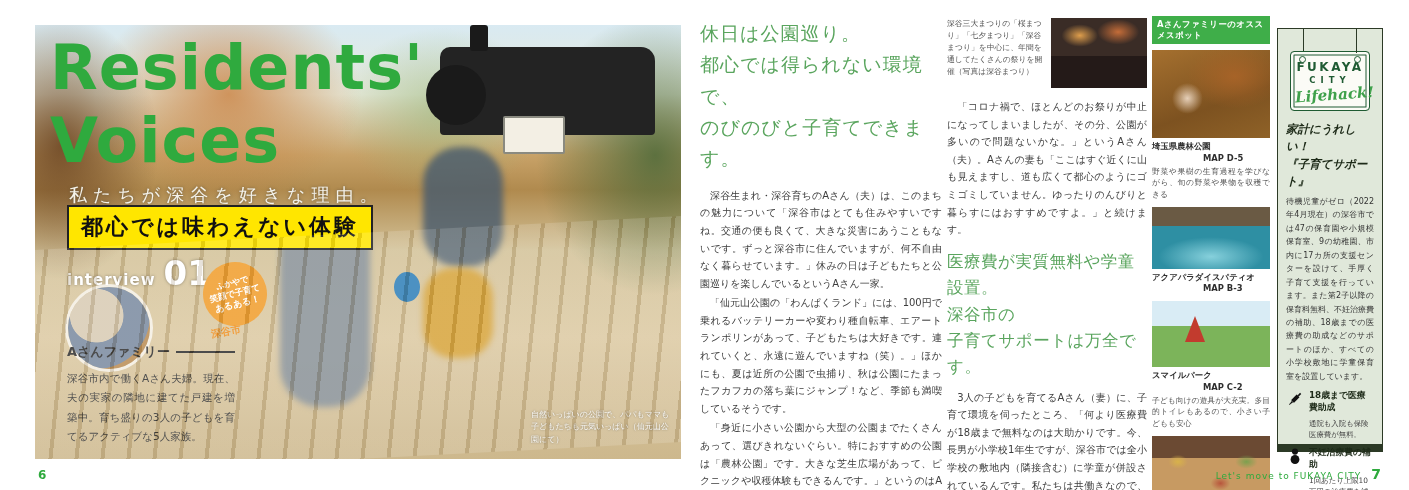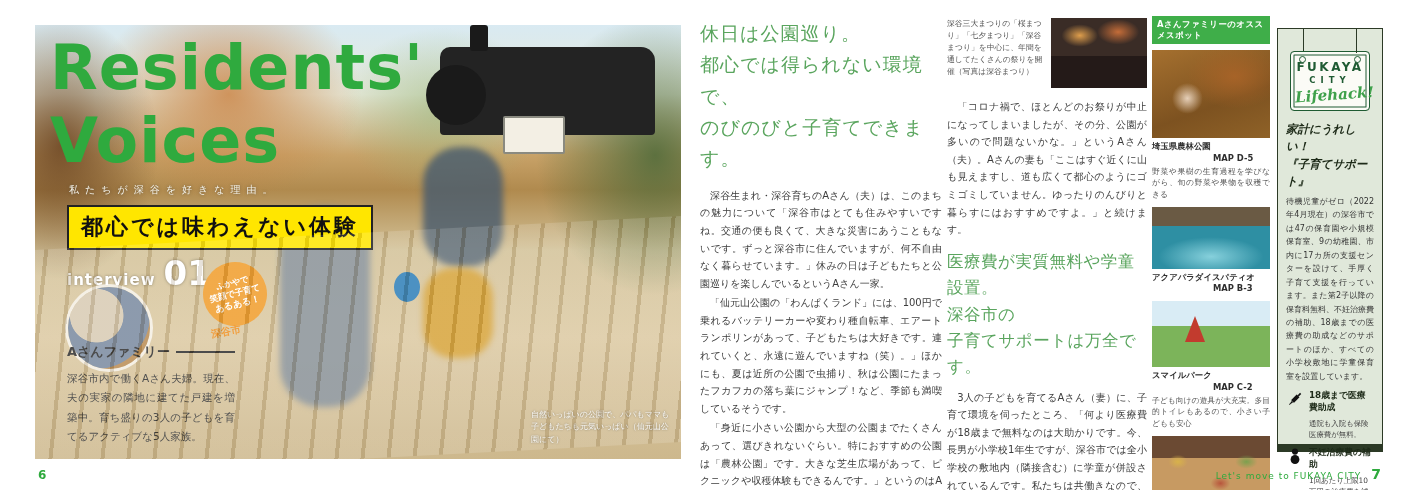--- a/index.html
+++ b/index.html
@@ -20,21 +20,21 @@
   .loco::before{content:"";position:absolute;left:-14px;top:18px;width:60px;height:60px;border-radius:50%;background:#1a1a1a;}
   .loco::after{content:"";position:absolute;left:30px;top:-22px;width:18px;height:26px;background:#1a1a1a;border-radius:3px;}
   .loco-sign{position:absolute;right:18%;top:21%;width:58px;height:34px;background:#f3efe4;border:2px solid #8a8a80;border-radius:2px;}
   .fig{position:absolute;border-radius:50%;filter:blur(3px);}
   .fig-mom{left:38%;top:42%;width:90px;height:200px;background:rgba(125,138,150,.85);border-radius:40px;}
   .fig-dad{left:60%;top:28%;width:80px;height:120px;background:rgba(70,90,110,.8);border-radius:36px;}
   .fig-kid{left:60%;top:56%;width:70px;height:90px;background:rgba(214,160,48,.9);border-radius:30px;}
   .balloon{position:absolute;left:55.5%;top:57%;width:26px;height:30px;border-radius:50%;background:#2f7fb8;filter:none;}
   .lp-title{position:absolute;left:15px;top:6px;font-weight:bold;font-size:62px;line-height:1.18;
     color:#2faa3e;letter-spacing:1px;}
-  .lp-tagline{position:absolute;left:34px;top:158px;font-size:10px;letter-spacing:6px;color:#f4f2ea;
+  .lp-tagline{position:absolute;left:34px;top:158px;font-size:18px;letter-spacing:6px;color:#f4f2ea;
     text-shadow:0 0 3px rgba(90,80,60,.8);}
   .lp-highlight{position:absolute;left:32px;top:180px;background:#ffe600;border:2px solid #222;
     padding:5px 12px 6px;font-size:22px;letter-spacing:3px;color:#111;font-weight:bold;}
   .lp-interview{position:absolute;left:32px;top:228px;color:#fff;text-shadow:0 0 3px rgba(80,70,50,.7);}
   .lp-interview .lbl{font-size:15px;font-weight:bold;letter-spacing:1px;}
   .lp-interview .num{font-size:34px;font-weight:bold;margin-left:8px;}
   .avatar{position:absolute;left:33px;top:262px;width:82px;height:82px;border-radius:50%;
     background:radial-gradient(circle at 35% 35%, #d8cbb3 0 35%, #7a8aa0 36% 70%, #b98c54 71% 100%);
     box-shadow:0 0 0 3px rgba(255,255,255,.7);}
   .badge{position:absolute;left:168px;top:237px;width:64px;height:64px;border-radius:50%;background:#f09d2c;
@@ -77,21 +77,21 @@
       linear-gradient(180deg,#6a5a44 0 30%,#2e8fa3 30% 100%);}
   .sp3{height:66px;background:
       linear-gradient(180deg,#d9ecf5 0 38%,#7cb45a 38% 100%);}
   .sp3::after{content:"";position:absolute;left:28%;top:22%;border-left:10px solid transparent;border-right:10px solid transparent;border-bottom:26px solid #c23b2e;}
   .sp4{height:86px;background:
       radial-gradient(14px 10px at 22% 30%, #d8b24a, transparent 70%),
       radial-gradient(14px 10px at 58% 55%, #b8563c, transparent 70%),
       radial-gradient(16px 10px at 80% 30%, #7ca04e, transparent 70%),
       linear-gradient(180deg,#6b4a33 0 25%,#c79a62 25% 100%);}
   .spot-title{font-size:8.4px;font-weight:bold;color:#2e2e2e;margin-top:3px;line-height:1.4;}
-  .spot-title .map{margin-left:13px;padding-left:48px;}
+  .spot-title .map{margin-left:3px;padding-left:48px;}
   .spot-desc{font-size:7.8px;color:#555;line-height:1.5;margin-top:1px;text-align:justify;}
   
   .lifehack{position:absolute;left:1277px;top:28px;width:106px;height:424px;box-sizing:border-box;
     background:#e0e8da;border:1.5px solid #2c3a26;border-bottom:8px solid #2c3a26;padding:8px 8px 6px;}
   .sign-wrap{position:relative;margin:14px 4px 10px;}
   .sign-wrap::before,.sign-wrap::after{content:"";position:absolute;top:-22px;width:1.5px;height:24px;background:#2c3a26;}
   .sign-wrap::before{left:16%;}.sign-wrap::after{right:16%;}
   .sign{position:relative;background:#fbfbf6;border:1.6px solid #1f5b33;border-radius:4px;
     box-shadow:inset 0 0 0 2.5px #fbfbf6, inset 0 0 0 3.5px #1f5b33;padding:8px 4px 6px;text-align:center;}
   .sign .hole{position:absolute;top:4px;width:5px;height:5px;border:1.2px solid #1f5b33;border-radius:50%;background:#fbfbf6;}

